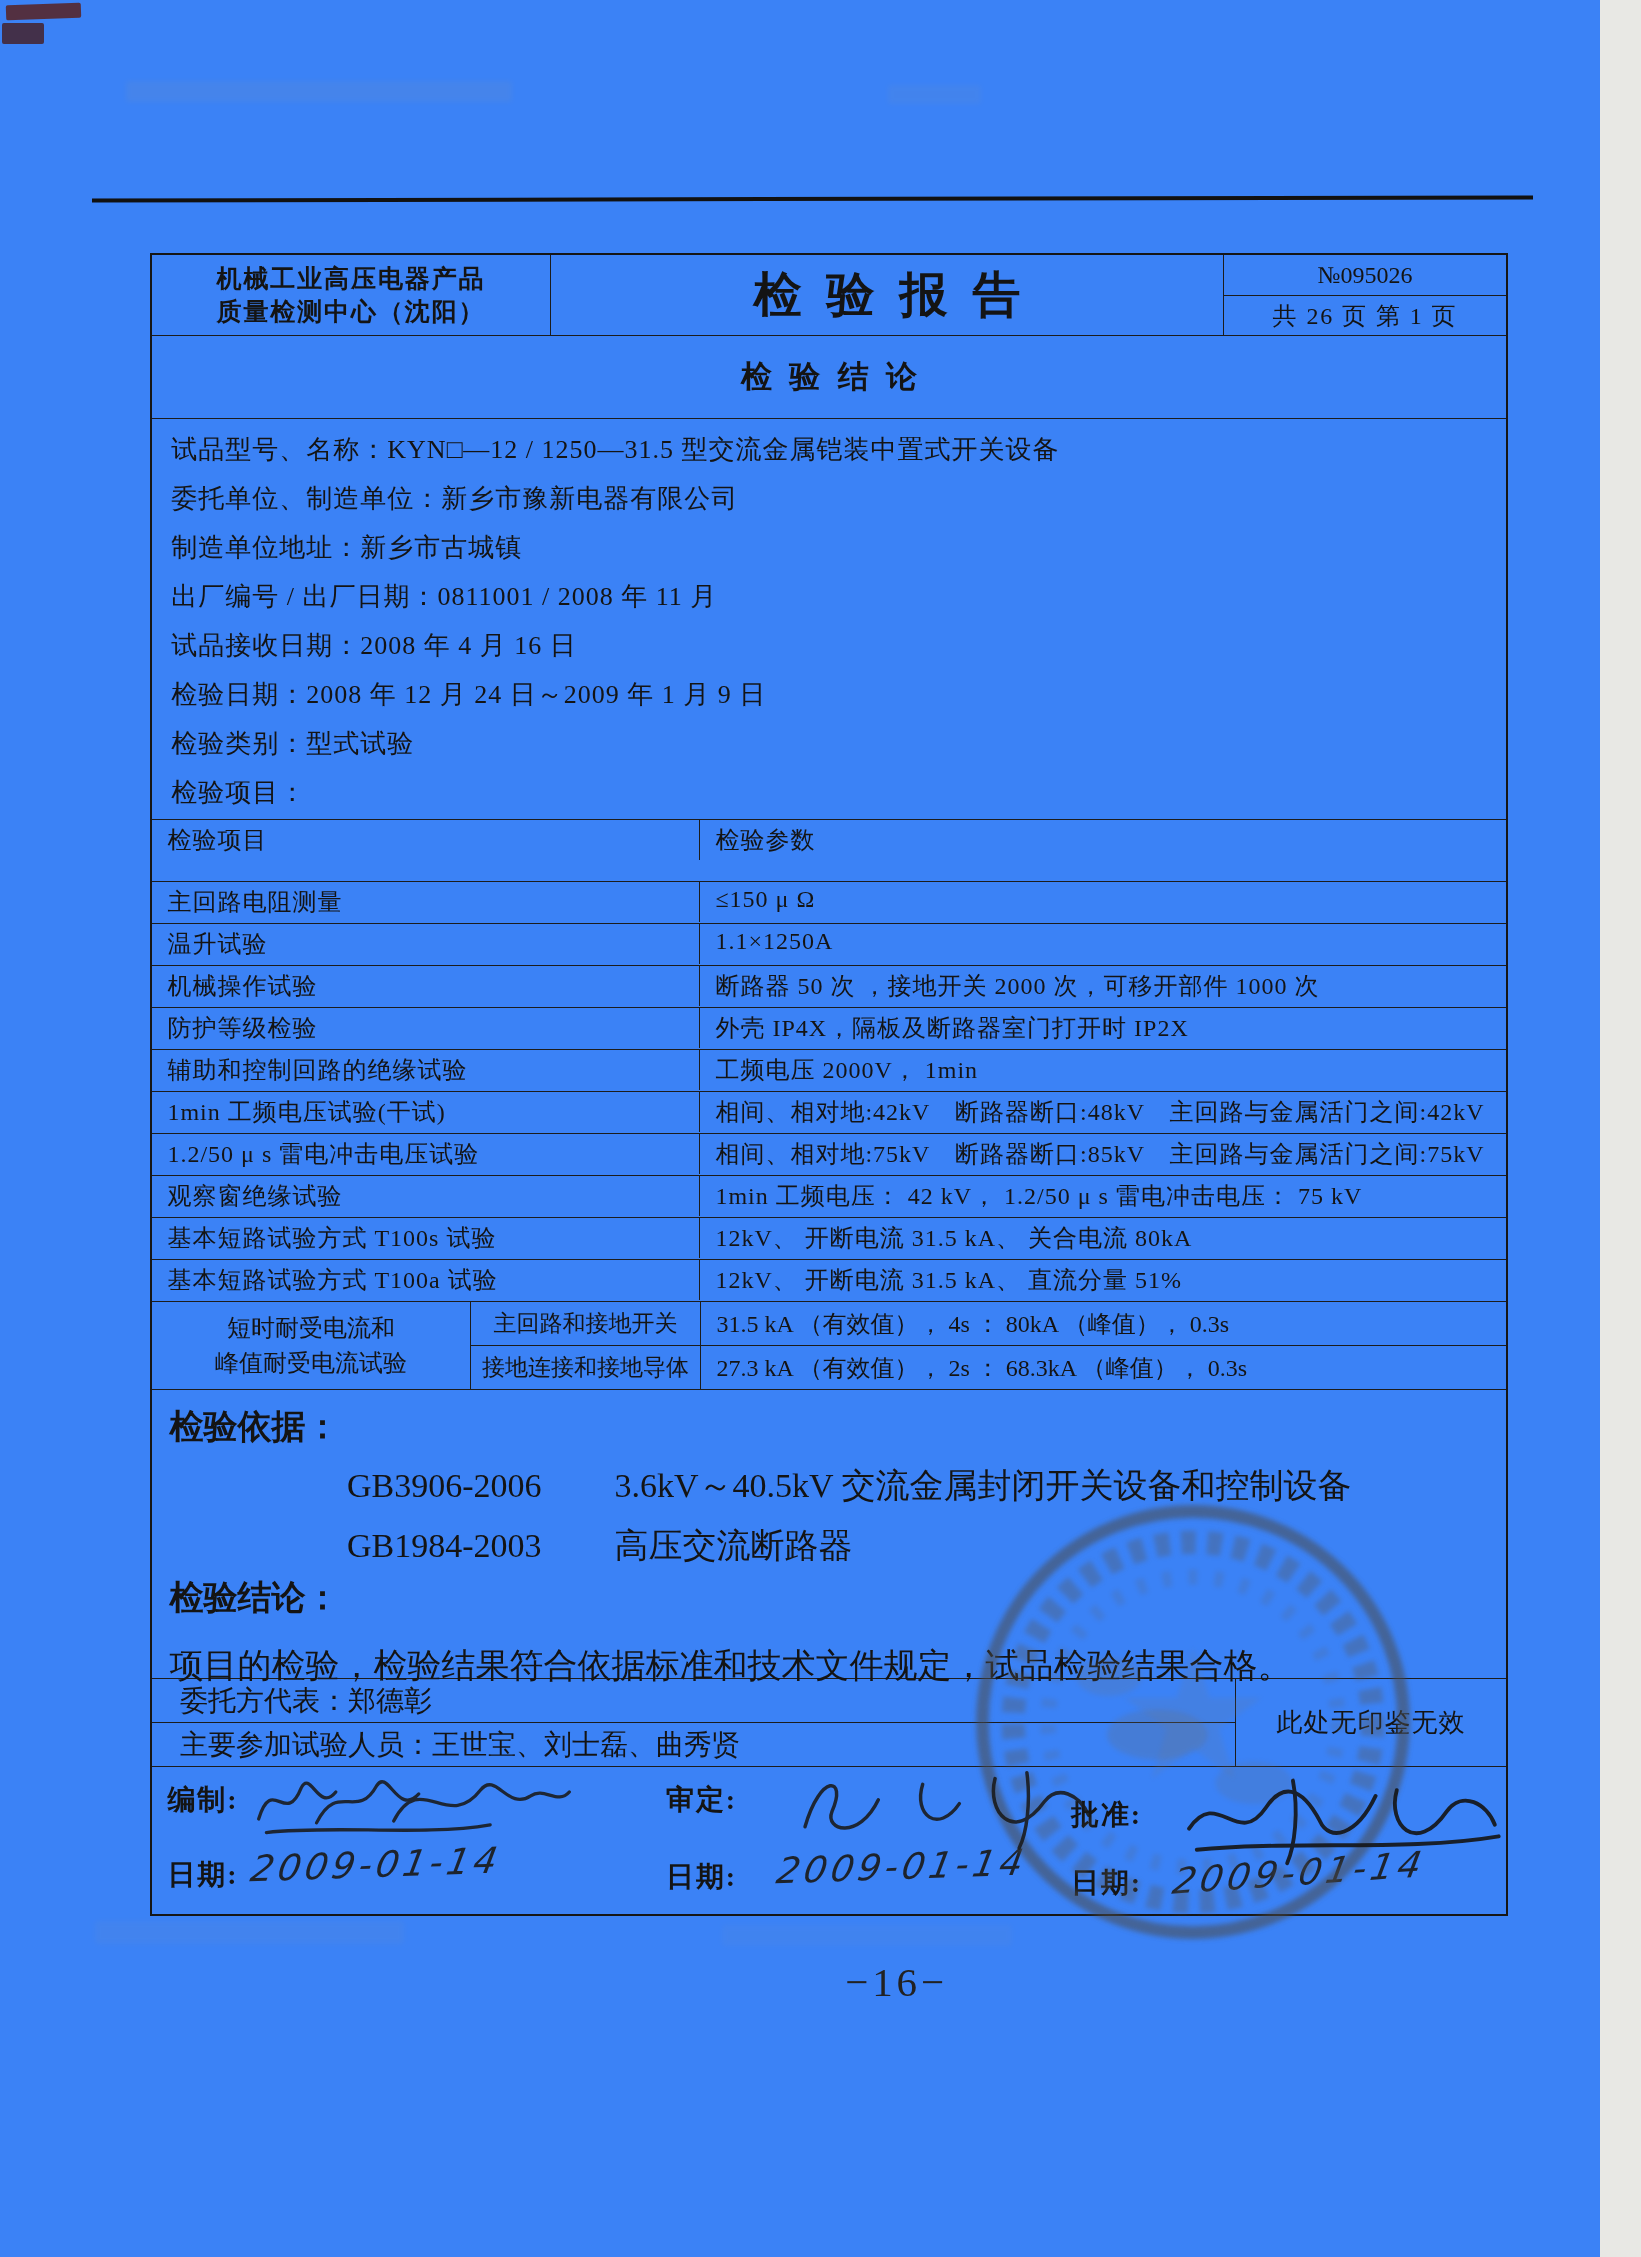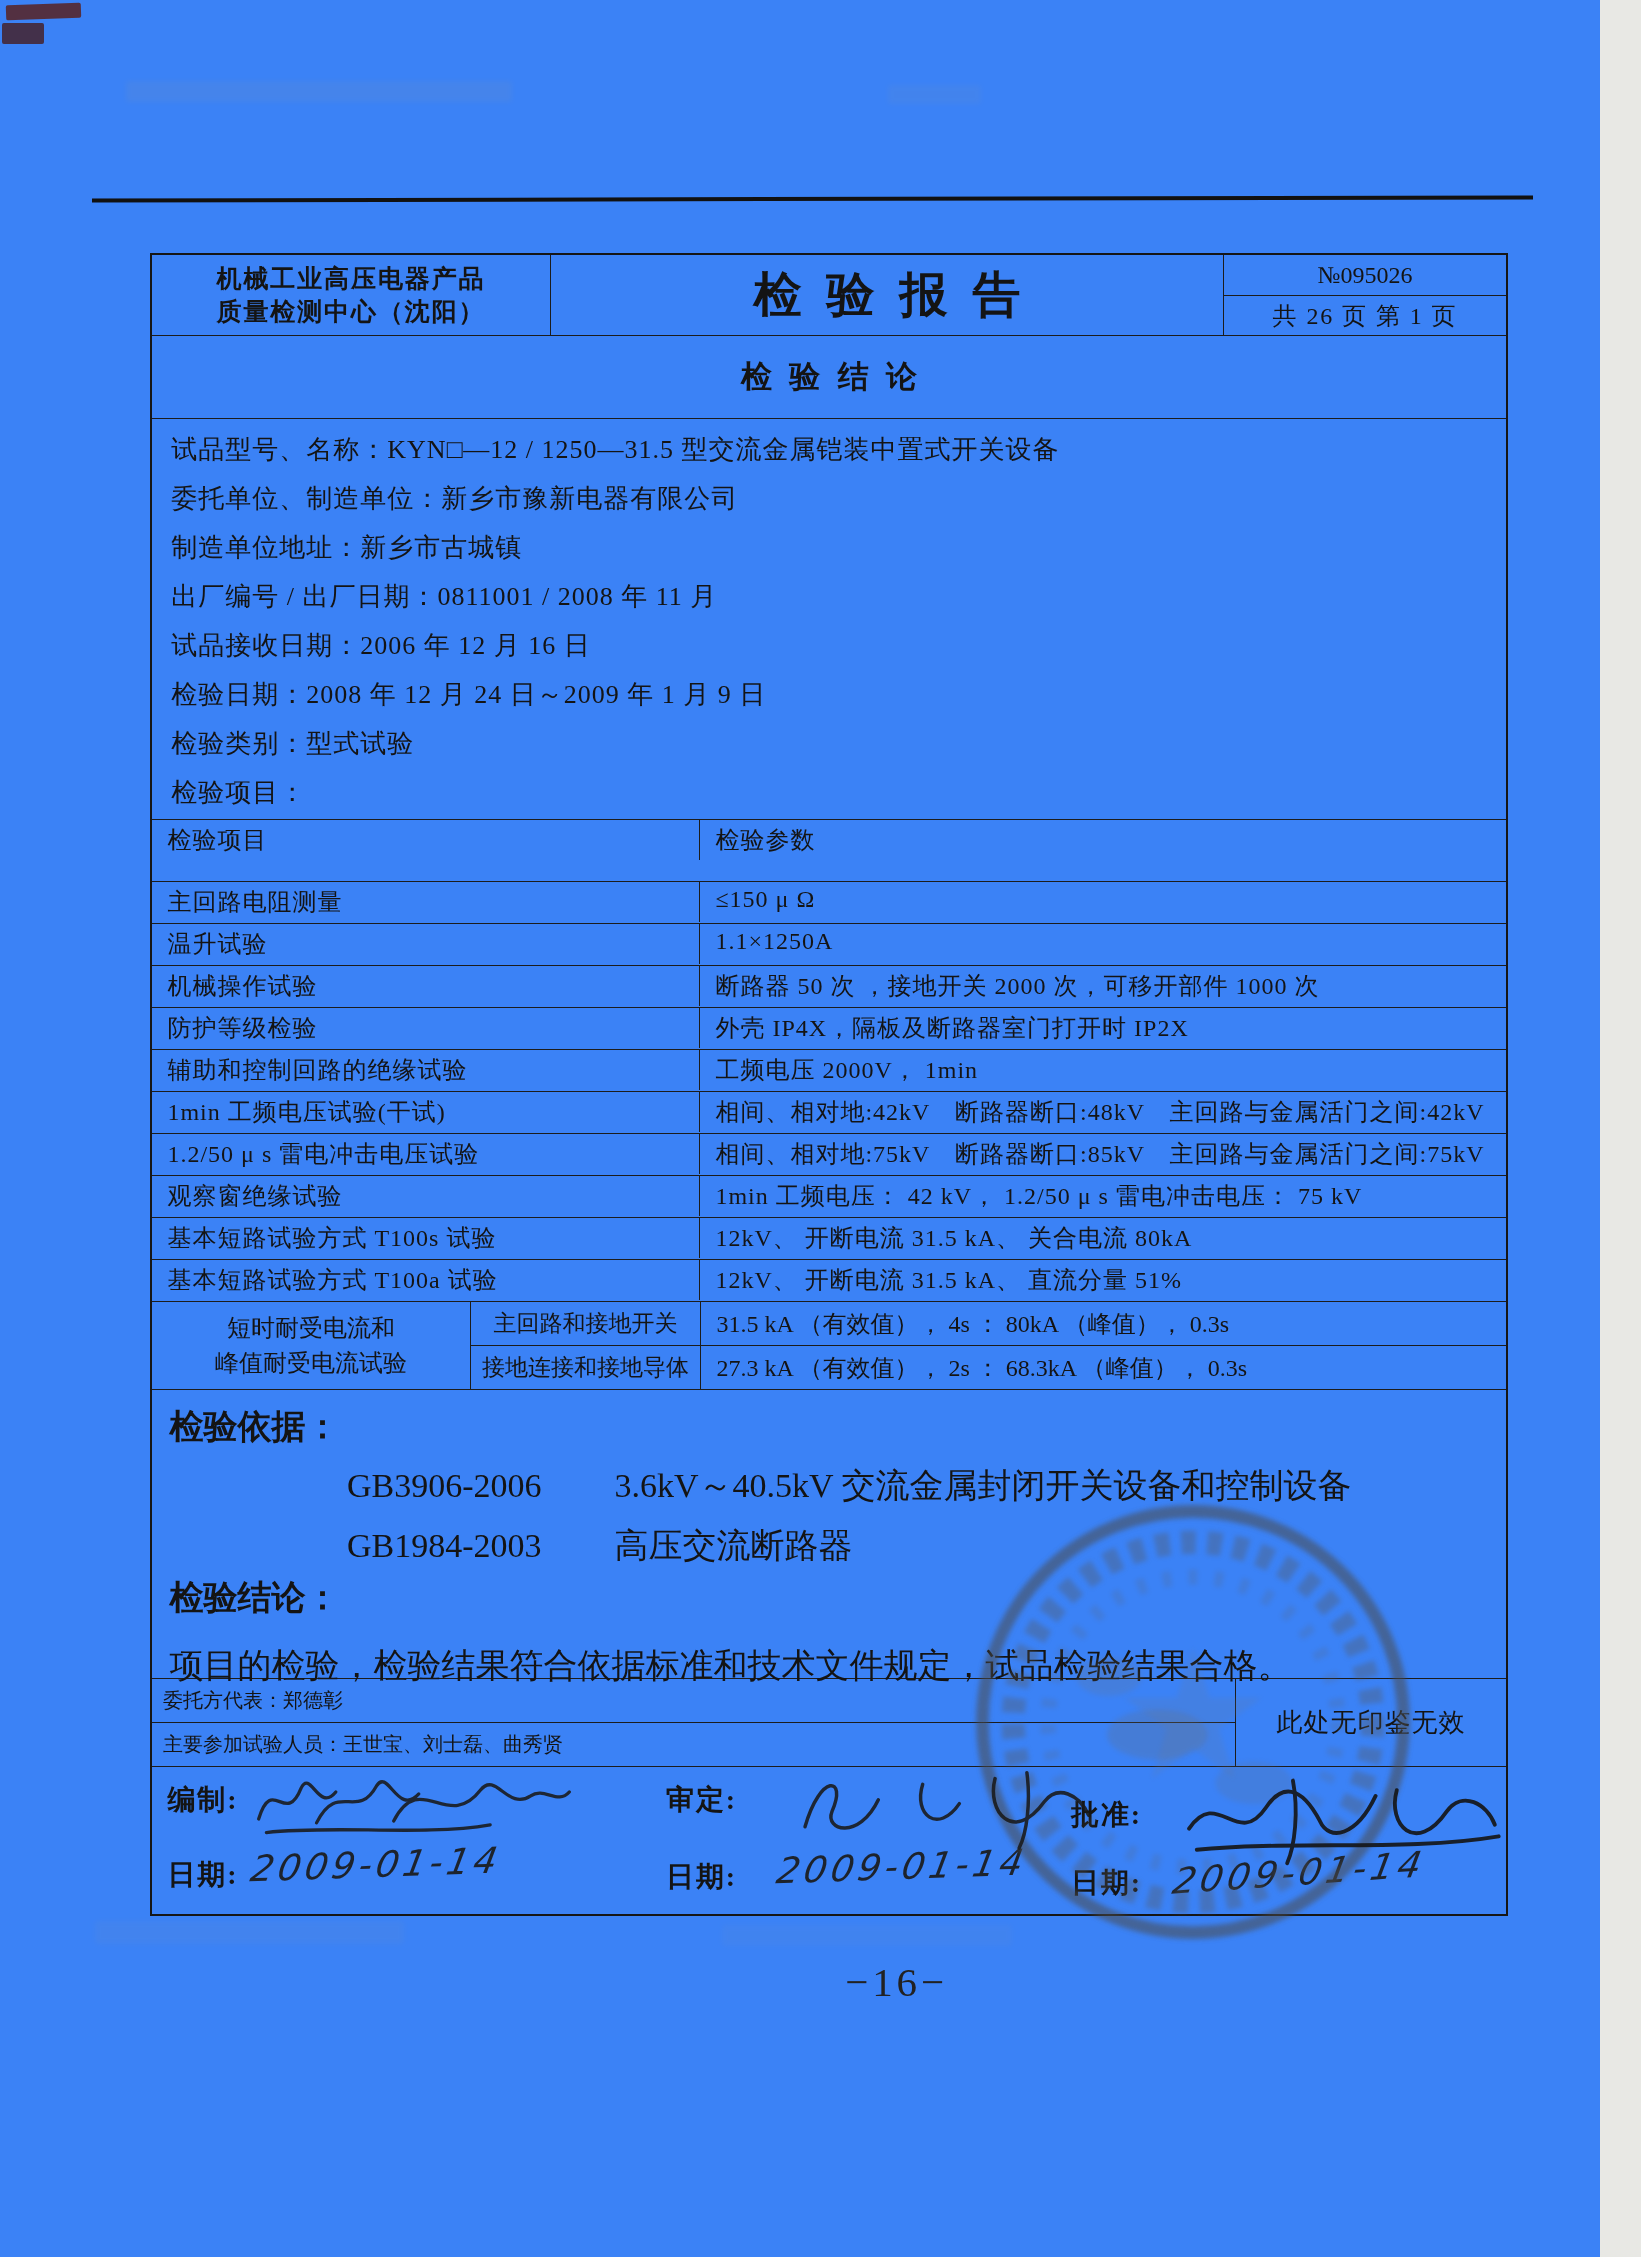--- a/index.html
+++ b/index.html
@@ -56,21 +56,21 @@
   .w-rows{flex:1;display:flex;flex-direction:column;}
   .w-sub{display:flex;min-height:43px;}
   .w-sub-left{width:230px;display:flex;align-items:center;justify-content:center;box-sizing:border-box;
     border-right:1.9px solid #1c1c1c;font-size:23px;}
   .w-sub-right{flex:1;display:flex;align-items:center;padding-left:15.4px;font-size:24px;white-space:nowrap;}
   
   .basis{position:relative;height:288px;font-size:34px;}
   .abs{position:absolute;white-space:nowrap;}
   
   .rep-left{flex:1;display:flex;flex-direction:column;}
-  .rep-line{height:43px;display:flex;align-items:center;padding-left:11px;font-size:20px;}
+  .rep-line{height:43px;display:flex;align-items:center;padding-left:28px;font-size:28px;}
   .seal-cell{width:270px;border-left:1.9px solid #1c1c1c;display:flex;align-items:center;justify-content:center;
     font-size:26px;letter-spacing:1px;}
   
   .sign{position:relative;height:147px;}
   .sig-label{position:absolute;font-size:28px;font-weight:bold;letter-spacing:1.9px;}
   .sig-svg{position:absolute;}
   .hand{
     position:absolute;display:inline-block;
     font-family:"DejaVu Sans",sans-serif;font-style:italic;
     font-size:36px;letter-spacing:3.9px;color:#1b1b1b;
@@ -123,21 +123,21 @@
       <div class="info-line">
         <span>制造单位地址：</span>
         <span>新乡市古城镇</span>
       </div>
       <div class="info-line">
         <span>出厂编号 / 出厂日期：</span>
         <span>0811001 / 2008 年 11 月</span>
       </div>
       <div class="info-line">
         <span>试品接收日期：</span>
-        <span>2006 年 12 月 16 日</span>
+        <span>2008 年 4 月 16 日</span>
       </div>
       <div class="info-line">
         <span>检验日期：</span>
         <span>2008 年 12 月 24 日～2009 年 1 月 9 日</span>
       </div>
       <div class="info-line">
         <span>检验类别：</span>
         <span>型式试验</span>
       </div>
       <div class="info-line">

